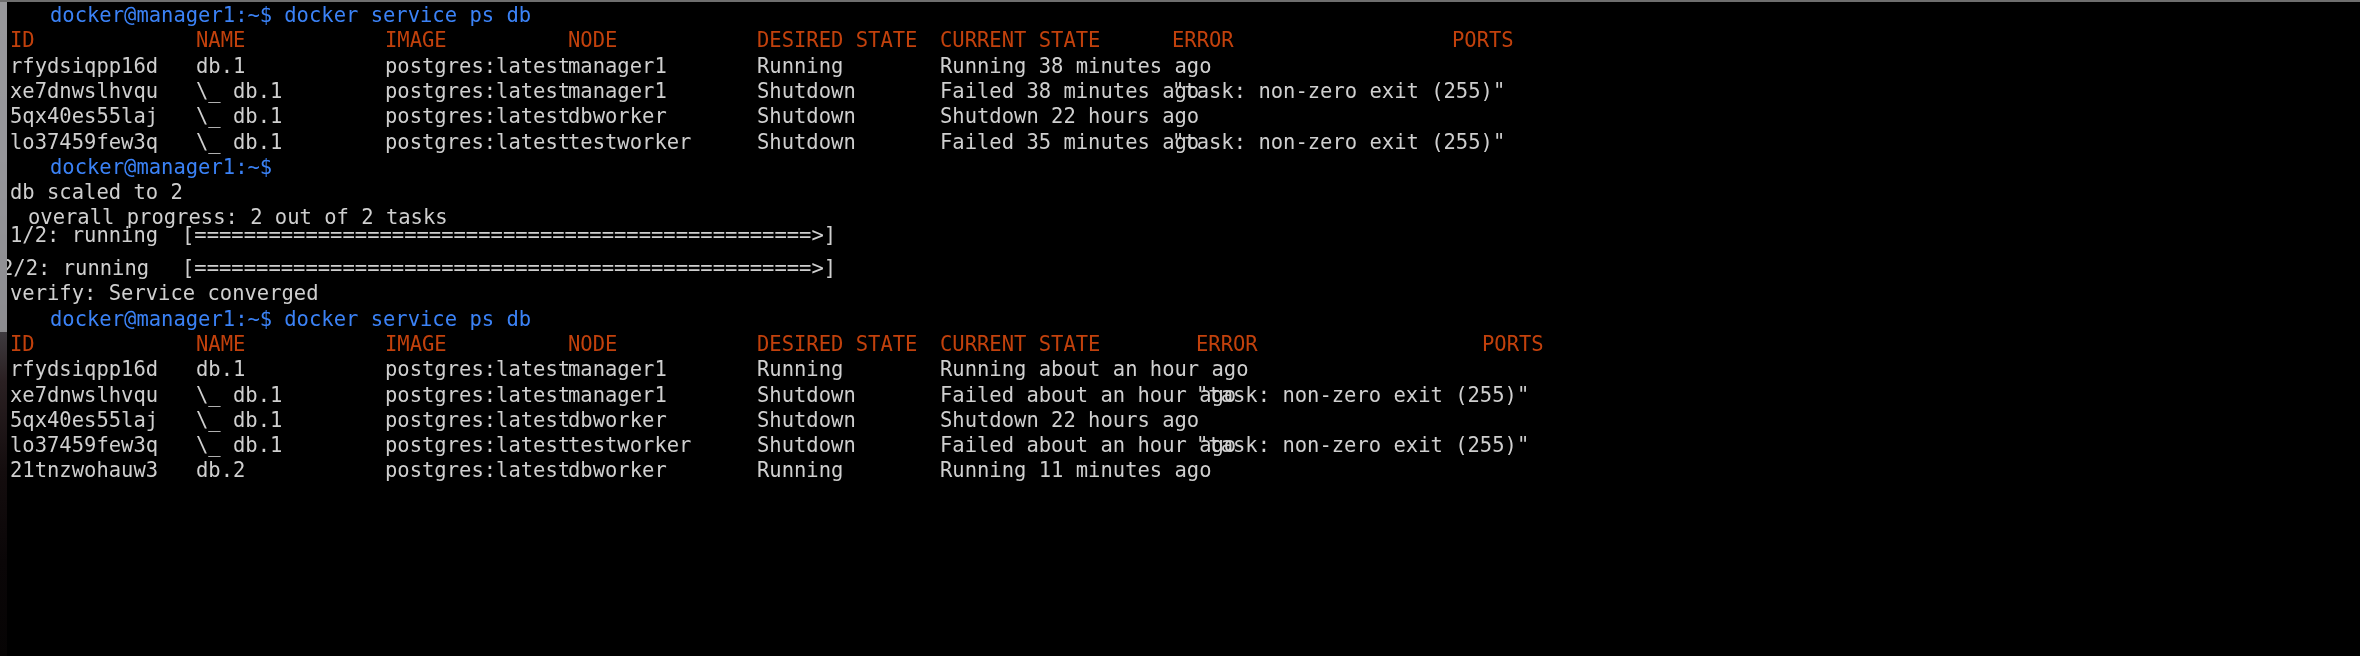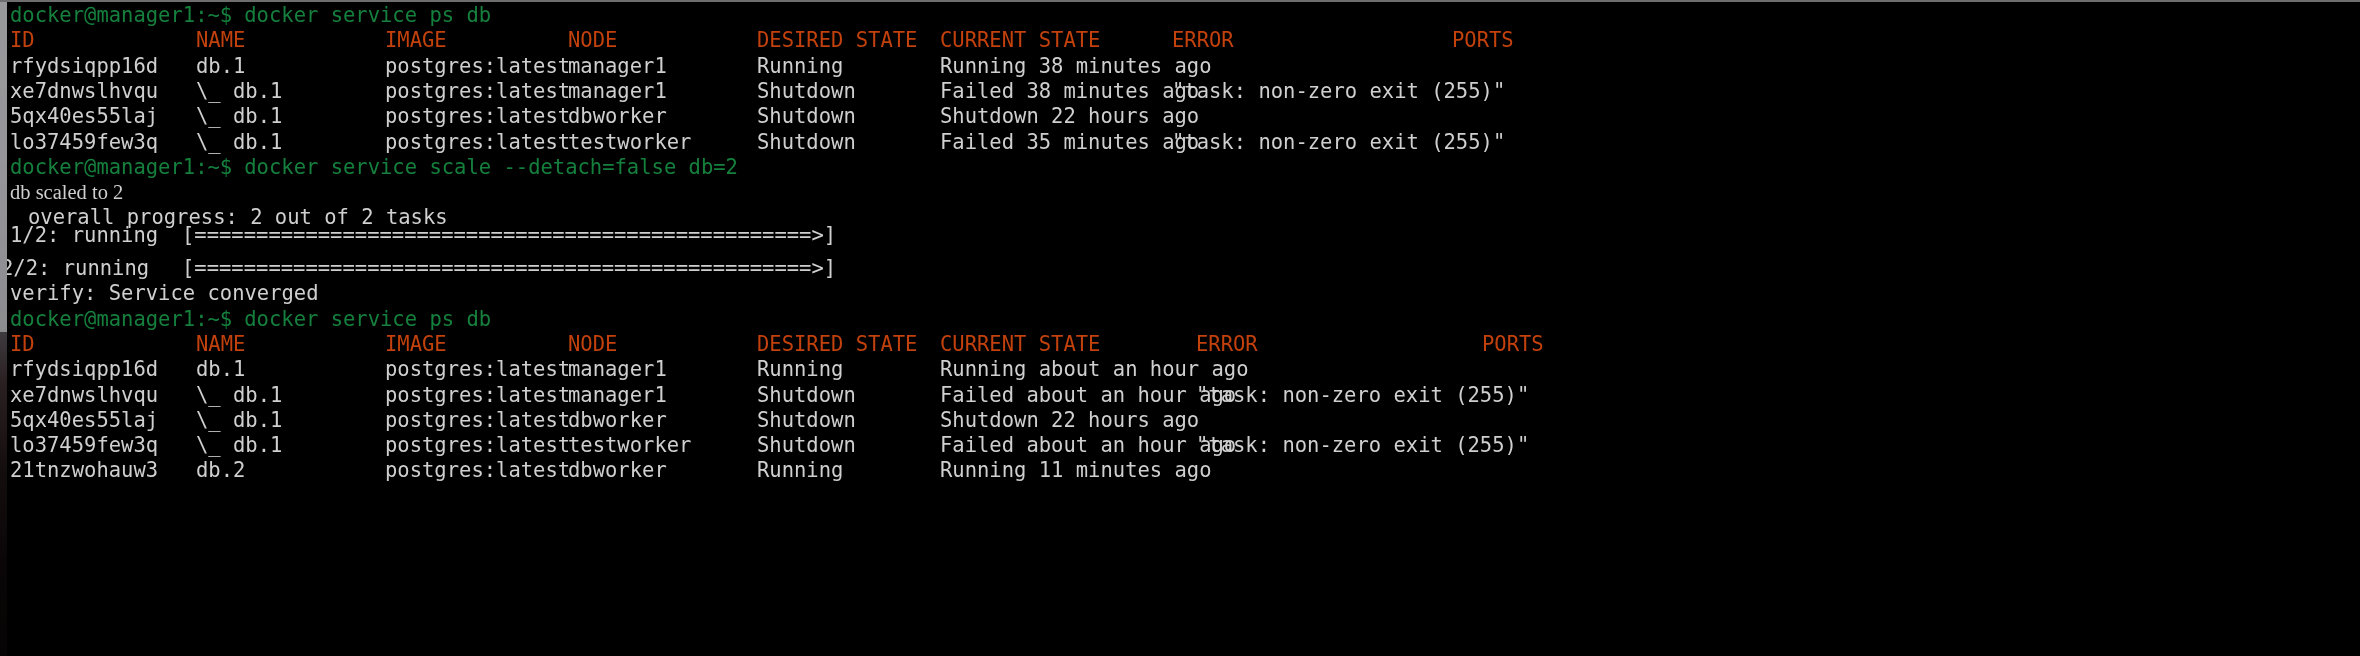--- a/index.html
+++ b/index.html
@@ -71,42 +71,42 @@
 
   .cell {
     position: absolute;
     white-space: pre;
     color: #cfcfcf;
     font-size: 20.5px;
     line-height: 25.3px;
     top: 0;
   }
 
-  .prompt-line .cell { color: #15803d; }
+  .prompt-line .cell { color: #3b82f6; margin-left: 40px; }
   .header-row .cell { color: #c2410c; }
   .bar { color: #cfcfcf; }
 </style>
 </head>
 <body>
 
 <div id="terminal">
 
   <div id="scroll-gutter">
     <div id="scroll-thumb"></div>
   </div>
 
   <div id="screen">
       <div class="line prompt-line" style="top: 1px;"><span class="cell" style="left: 10px;">docker@manager1:~$</span><span class="cell" style="left: 244.27px;">docker service ps db</span></div>
       <div class="line header-row" style="top: 26.3px;"><span class="cell" style="left: 10px;">ID</span><span class="cell" style="left: 196px;">NAME</span><span class="cell" style="left: 385px;">IMAGE</span><span class="cell" style="left: 568px;">NODE</span><span class="cell" style="left: 757px;">DESIRED STATE</span><span class="cell" style="left: 940px;">CURRENT STATE</span><span class="cell" style="left: 1172px;">ERROR</span><span class="cell" style="left: 1452px;">PORTS</span></div>
       <div class="line" style="top: 51.6px;"><span class="cell" style="left: 10px;">rfydsiqpp16d</span><span class="cell" style="left: 196px;">db.1</span><span class="cell" style="left: 385px;">postgres:latest</span><span class="cell" style="left: 568px;">manager1</span><span class="cell" style="left: 757px;">Running</span><span class="cell" style="left: 940px;">Running 38 minutes ago</span><span class="cell" style="left: 1172px;"></span><span class="cell" style="left: 1452px;"></span></div>
       <div class="line" style="top: 76.9px;"><span class="cell" style="left: 10px;">xe7dnwslhvqu</span><span class="cell" style="left: 196px;">\_ db.1</span><span class="cell" style="left: 385px;">postgres:latest</span><span class="cell" style="left: 568px;">manager1</span><span class="cell" style="left: 757px;">Shutdown</span><span class="cell" style="left: 940px;">Failed 38 minutes ago</span><span class="cell" style="left: 1172px;">"task: non-zero exit (255)"</span><span class="cell" style="left: 1452px;"></span></div>
       <div class="line" style="top: 102.2px;"><span class="cell" style="left: 10px;">5qx40es55laj</span><span class="cell" style="left: 196px;">\_ db.1</span><span class="cell" style="left: 385px;">postgres:latest</span><span class="cell" style="left: 568px;">dbworker</span><span class="cell" style="left: 757px;">Shutdown</span><span class="cell" style="left: 940px;">Shutdown 22 hours ago</span><span class="cell" style="left: 1172px;"></span><span class="cell" style="left: 1452px;"></span></div>
       <div class="line" style="top: 127.5px;"><span class="cell" style="left: 10px;">lo37459few3q</span><span class="cell" style="left: 196px;">\_ db.1</span><span class="cell" style="left: 385px;">postgres:latest</span><span class="cell" style="left: 568px;">testworker</span><span class="cell" style="left: 757px;">Shutdown</span><span class="cell" style="left: 940px;">Failed 35 minutes ago</span><span class="cell" style="left: 1172px;">"task: non-zero exit (255)"</span><span class="cell" style="left: 1452px;"></span></div>
-      <div class="line prompt-line" style="top: 152.8px;"><span class="cell" style="left: 10px;">docker@manager1:~$</span><span class="cell" style="left: 244.27px;">docker service scale --detach=false db=2</span></div>
-      <div class="line" style="top: 178.1px;"><span class="cell" style="left: 10px; font-family: Liberation Serif, serif;">db scaled to 2</span></div>
+      <div class="line prompt-line" style="top: 152.8px;"><span class="cell" style="left: 10px;">docker@manager1:~$</span></div>
+      <div class="line" style="top: 178.1px;"><span class="cell" style="left: 10px;">db scaled to 2</span></div>
       <div class="line" style="top: 203.4px;"><span class="cell" style="left: 28px;">overall progress: 2 out of 2 tasks</span></div>
       <div class="line" style="top: 221px;"><span class="cell" style="left: 10px;">1/2: running</span><span class="cell bar" style="left: 182px;">[==================================================&gt;]</span></div>
       <div class="line" style="top: 254px;"><span class="cell" style="left: 1px;">2/2: running</span><span class="cell bar" style="left: 182px;">[==================================================&gt;]</span></div>
       <div class="line" style="top: 279.3px;"><span class="cell" style="left: 10px;">verify: Service converged</span></div>
       <div class="line prompt-line" style="top: 304.6px;"><span class="cell" style="left: 10px;">docker@manager1:~$</span><span class="cell" style="left: 244.27px;">docker service ps db</span></div>
       <div class="line header-row" style="top: 329.9px;"><span class="cell" style="left: 10px;">ID</span><span class="cell" style="left: 196px;">NAME</span><span class="cell" style="left: 385px;">IMAGE</span><span class="cell" style="left: 568px;">NODE</span><span class="cell" style="left: 757px;">DESIRED STATE</span><span class="cell" style="left: 940px;">CURRENT STATE</span><span class="cell" style="left: 1196px;">ERROR</span><span class="cell" style="left: 1482px;">PORTS</span></div>
       <div class="line" style="top: 355.2px;"><span class="cell" style="left: 10px;">rfydsiqpp16d</span><span class="cell" style="left: 196px;">db.1</span><span class="cell" style="left: 385px;">postgres:latest</span><span class="cell" style="left: 568px;">manager1</span><span class="cell" style="left: 757px;">Running</span><span class="cell" style="left: 940px;">Running about an hour ago</span><span class="cell" style="left: 1196px;"></span><span class="cell" style="left: 1482px;"></span></div>
       <div class="line" style="top: 380.5px;"><span class="cell" style="left: 10px;">xe7dnwslhvqu</span><span class="cell" style="left: 196px;">\_ db.1</span><span class="cell" style="left: 385px;">postgres:latest</span><span class="cell" style="left: 568px;">manager1</span><span class="cell" style="left: 757px;">Shutdown</span><span class="cell" style="left: 940px;">Failed about an hour ago</span><span class="cell" style="left: 1196px;">"task: non-zero exit (255)"</span><span class="cell" style="left: 1482px;"></span></div>
       <div class="line" style="top: 405.8px;"><span class="cell" style="left: 10px;">5qx40es55laj</span><span class="cell" style="left: 196px;">\_ db.1</span><span class="cell" style="left: 385px;">postgres:latest</span><span class="cell" style="left: 568px;">dbworker</span><span class="cell" style="left: 757px;">Shutdown</span><span class="cell" style="left: 940px;">Shutdown 22 hours ago</span><span class="cell" style="left: 1196px;"></span><span class="cell" style="left: 1482px;"></span></div>
       <div class="line" style="top: 431.1px;"><span class="cell" style="left: 10px;">lo37459few3q</span><span class="cell" style="left: 196px;">\_ db.1</span><span class="cell" style="left: 385px;">postgres:latest</span><span class="cell" style="left: 568px;">testworker</span><span class="cell" style="left: 757px;">Shutdown</span><span class="cell" style="left: 940px;">Failed about an hour ago</span><span class="cell" style="left: 1196px;">"task: non-zero exit (255)"</span><span class="cell" style="left: 1482px;"></span></div>

